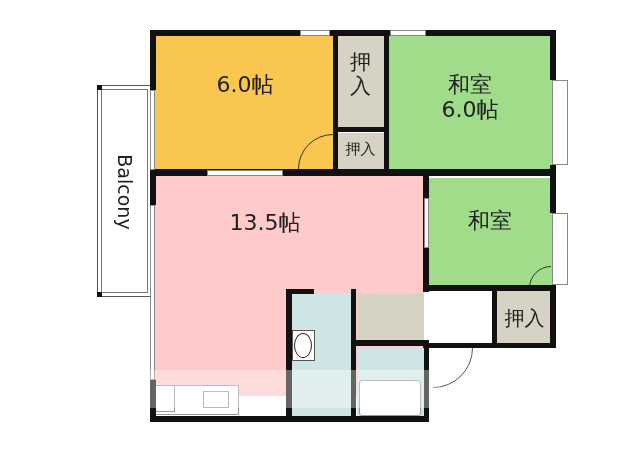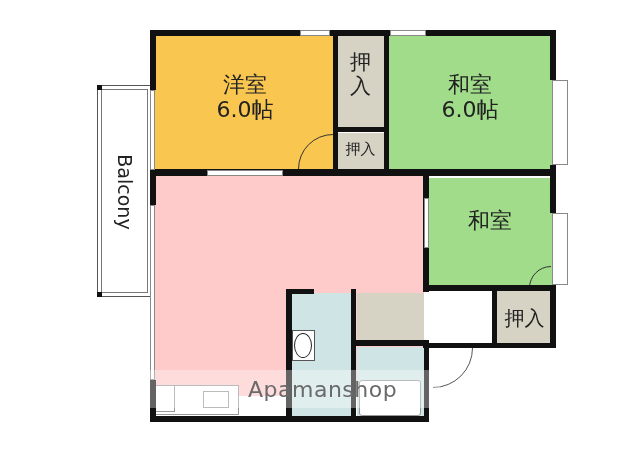--- a/index.html
+++ b/index.html
@@ -18,21 +18,20 @@
 
   <div class="abs" style="left:97px;top:85px;width:55px;height:212px;border:1px solid #555;background:#fff;">
     <div class="abs" style="left:3px;top:3px;right:3px;bottom:3px;border:1px solid #777;"></div>
     <div class="abs" style="left:-1px;top:-1px;width:5px;height:5px;background:#111;"></div>
     <div class="abs" style="left:-1px;bottom:-1px;width:5px;height:5px;background:#111;"></div>
     <div class="abs" style="left:27px;top:106px;transform:translate(-50%,-50%) rotate(90deg);font-size:19px;color:#222;white-space:nowrap;">Balcony</div>
   </div>
 
   <div class="room" style="left:155px;top:35px;width:179px;height:136px;background:#F9C750;"></div>
   <div class="label" style="left:185px;top:72px;width:120px;font-size:22px;">
-    <span class="l1">洋室</span>
     <span class="l2">6.0帖</span>
   </div>
 
   <div class="abs" style="left:298px;top:134px;width:70px;height:70px;border:1px solid #333;border-radius:50%;clip-path:inset(0 35px 35px 0);"></div>
 
   <div class="room" style="left:337px;top:35px;width:47px;height:92px;background:#D6D2C4;"></div>
   <div class="label" style="left:337px;top:50px;width:47px;font-size:21px;">
     <span class="l1">押</span>
     <span class="l2">入</span>
   </div>
@@ -40,20 +39,21 @@
   <div class="label" style="left:337px;top:141px;width:47px;font-size:15px;">押入</div>
 
   <div class="room" style="left:388px;top:35px;width:165px;height:136px;background:#A1DC8A;"></div>
   <div class="label" style="left:410px;top:72px;width:120px;font-size:22px;">
     <span class="l1">和室</span>
     <span class="l2">6.0帖</span>
   </div>
 
   <div class="room" style="left:155px;top:176px;width:269px;height:220px;background:#FFCACA;"></div>
   <div class="label" style="left:205px;top:210px;width:120px;font-size:22px;">
+    <span class="l2">13.5帖</span>
   </div>
 
   <div class="abs" style="left:155px;top:385px;width:84px;height:30px;background:#fff;border:1px solid #999;"></div>
   <div class="abs" style="left:203px;top:391px;width:26px;height:17px;border:1px solid #999;"></div>
   <div class="abs" style="left:155px;top:385px;width:20px;height:27px;border:1px solid #999;"></div>
 
   <div class="room" style="left:427px;top:178px;width:126px;height:109px;background:#A1DC8A;"></div>
   <div class="label" style="left:430px;top:208px;width:120px;font-size:22px;">
     <span class="l1">和室</span>
   </div>
@@ -100,14 +100,13 @@
   <div class="win" style="left:207px;top:170px;width:76px;height:6px;"></div>
   <div class="win" style="left:150px;top:90px;width:5px;height:80px;"></div>
   <div class="win" style="left:150px;top:205px;width:5px;height:175px;"></div>
   <div class="win" style="left:552px;top:80px;width:16px;height:85px;"></div>
   <div class="win" style="left:552px;top:213px;width:16px;height:72px;"></div>
   <div class="win" style="left:424px;top:198px;width:5px;height:50px;"></div>
 
   <div class="abs" style="left:393px;top:308px;width:80px;height:80px;border:1px solid #555;border-radius:50%;clip-path:inset(40px 0 0 40px);"></div>
 
   <div class="abs" style="left:150px;top:370px;width:290px;height:38px;background:rgba(255,255,255,0.35);"></div>
-  <div class="abs" style="left:248px;top:377px;font-size:22px;color:#6a6a6a;letter-spacing:0.5px;">Apamanshop</div>
 </div>
 
 </body></html>

